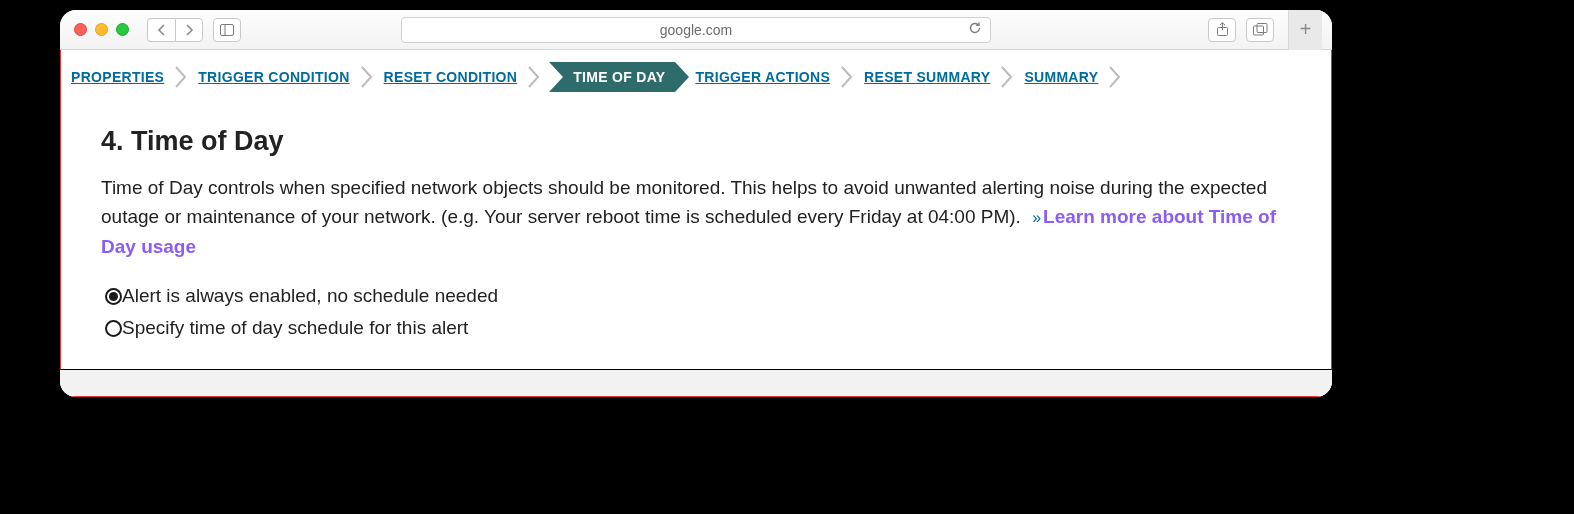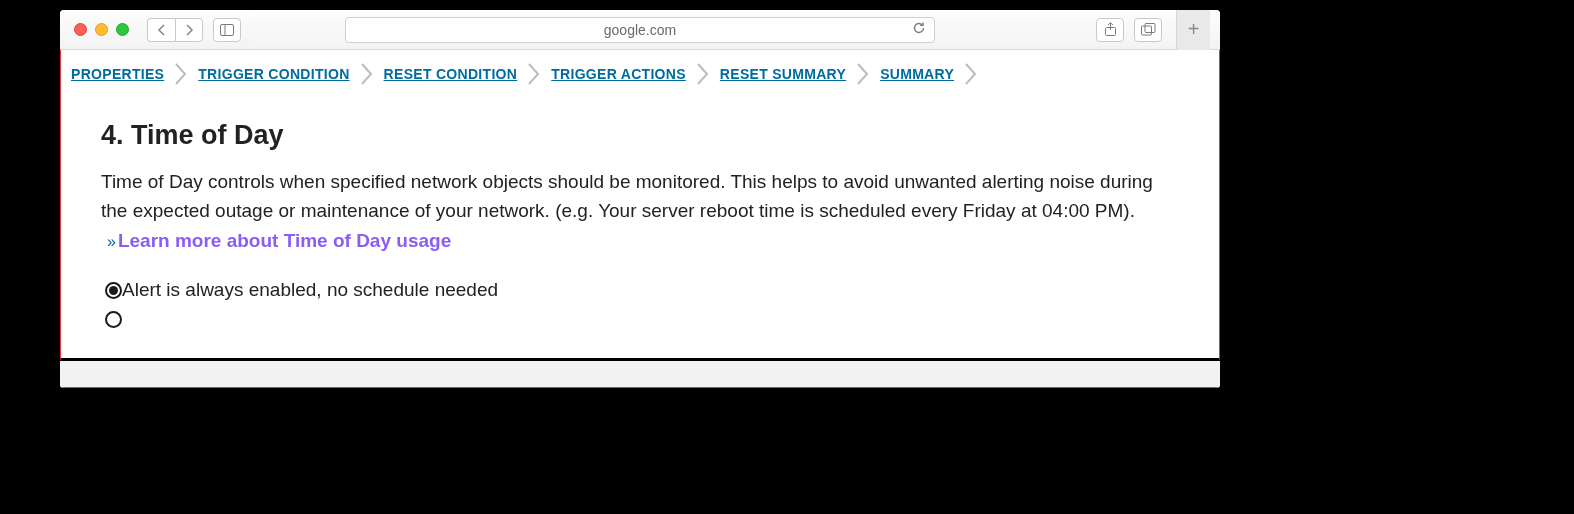--- a/index.html
+++ b/index.html
@@ -6,23 +6,23 @@
   body {
     font-family: -apple-system, BlinkMacSystemFont, "Segoe UI", Helvetica, Arial, sans-serif;
     background: #000;
     width: 1574px;
     height: 514px;
   }
   .window {
     position: absolute;
     left: 60px;
     top: 10px;
-    width: 1160px;
+    width: 1272px;
     background: #f0f0f0;
-    border-radius: 4px;
+    border-radius: 16px;
     box-shadow: 0 20px 40px rgba(0,0,0,0.5);
     overflow: hidden;
   }
   .titlebar {
     height: 40px;
     background: linear-gradient(#fdfdfd,#f3f3f3);
     border-bottom: 1px solid #d7d7d7;
     display: flex;
     align-items: center;
     position: relative;
@@ -112,21 +112,21 @@
     background: #fff;
     border: 1px solid #e83434;
     border-top: none;
     border-left: none;
     border-right: none;
     min-height: 290px;
   }
   .inner-border {
     border-left: 1px solid #e83434;
     border-right: 1px solid #e83434;
-    border-bottom: 3px solid #000000;
+    border-bottom: 1px solid #000000;
     padding-bottom: 10px;
   }
   .breadcrumb {
     display:flex;
     align-items:center;
     padding: 12px 4px 6px 6px;
     flex-wrap: wrap;
   }
   .bc-item {
     color: #006b9f;
@@ -301,20 +301,25 @@
             </svg>
           </span>
 
       <a class="bc-item">RESET CONDITION</a>
       <span class="chev">
             <svg width="14" height="24" viewBox="0 0 14 24">
               <path d="M2 2 L11 12 L2 22" stroke="#bcbcbc" stroke-width="2" fill="none"></path>
             </svg>
           </span>
 
+      <span class="bc-current-wrap">
+        <span class="bc-arrow-in"></span>
+        <span class="bc-current">TIME OF DAY</span>
+        <span class="bc-arrow-out"></span>
+      </span>
 
       <a class="bc-item">TRIGGER ACTIONS</a>
       <span class="chev">
             <svg width="14" height="24" viewBox="0 0 14 24">
               <path d="M2 2 L11 12 L2 22" stroke="#bcbcbc" stroke-width="2" fill="none"></path>
             </svg>
           </span>
 
       <a class="bc-item">RESET SUMMARY</a>
       <span class="chev">
@@ -338,19 +343,20 @@
         <span class="descprefix">»</span><a class="learn">Learn more about Time of Day usage</a>
       </p>
 
       <div class="radiogroup">
         <label class="radio-row">
           <span class="radio checked"></span>
           <span>Alert is always enabled, no schedule needed</span>
         </label>
         <label class="radio-row">
           <span class="radio"></span>
+          <span>Specify time of day schedule for this alert</span>
         </label>
       </div>
     </div>
     </div>
     <div class="footer"></div>
   </div>
 </div>
 
 </body></html>

